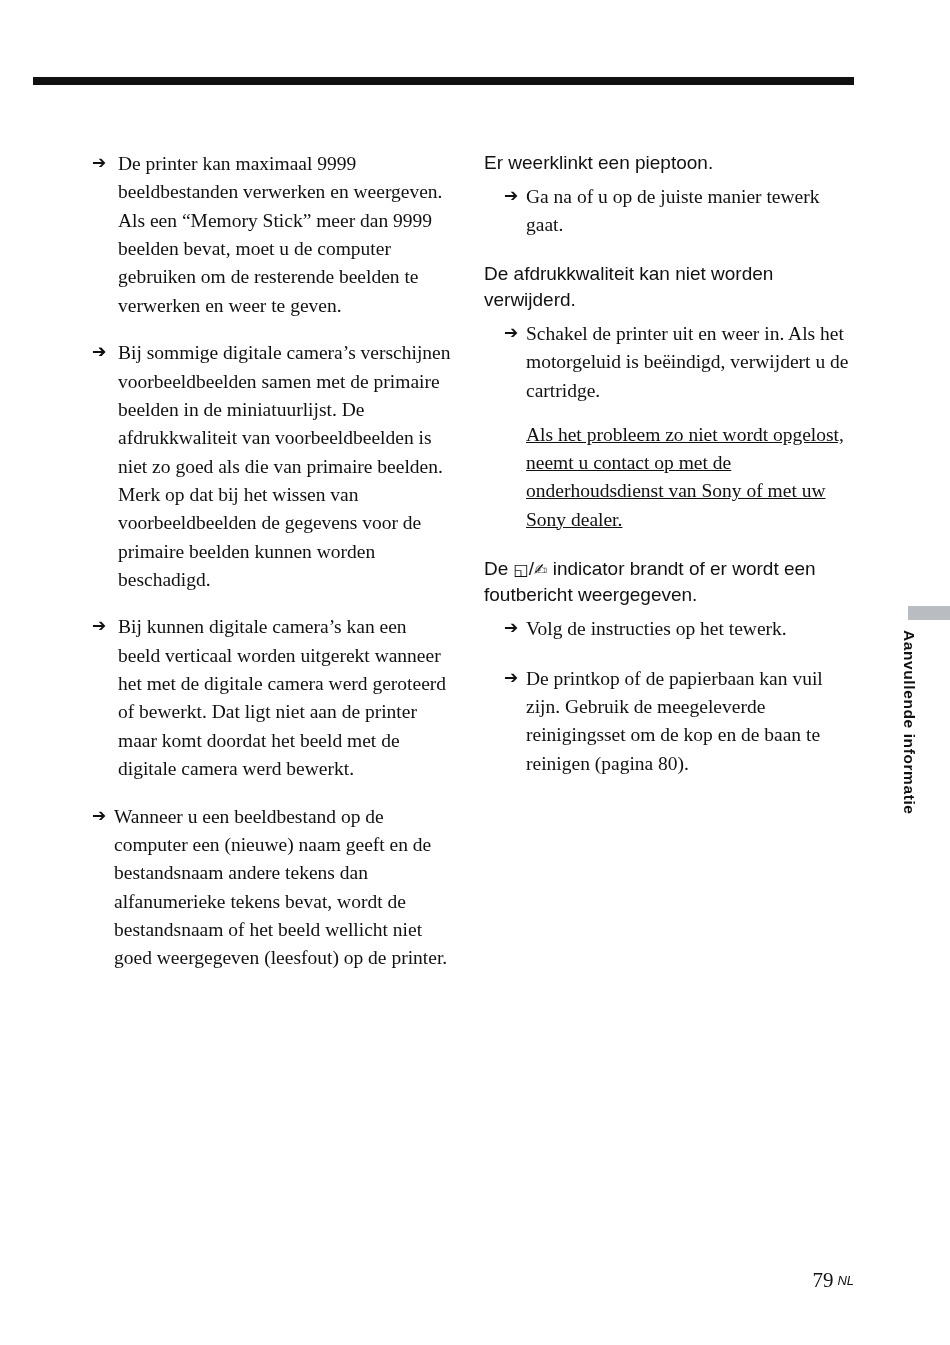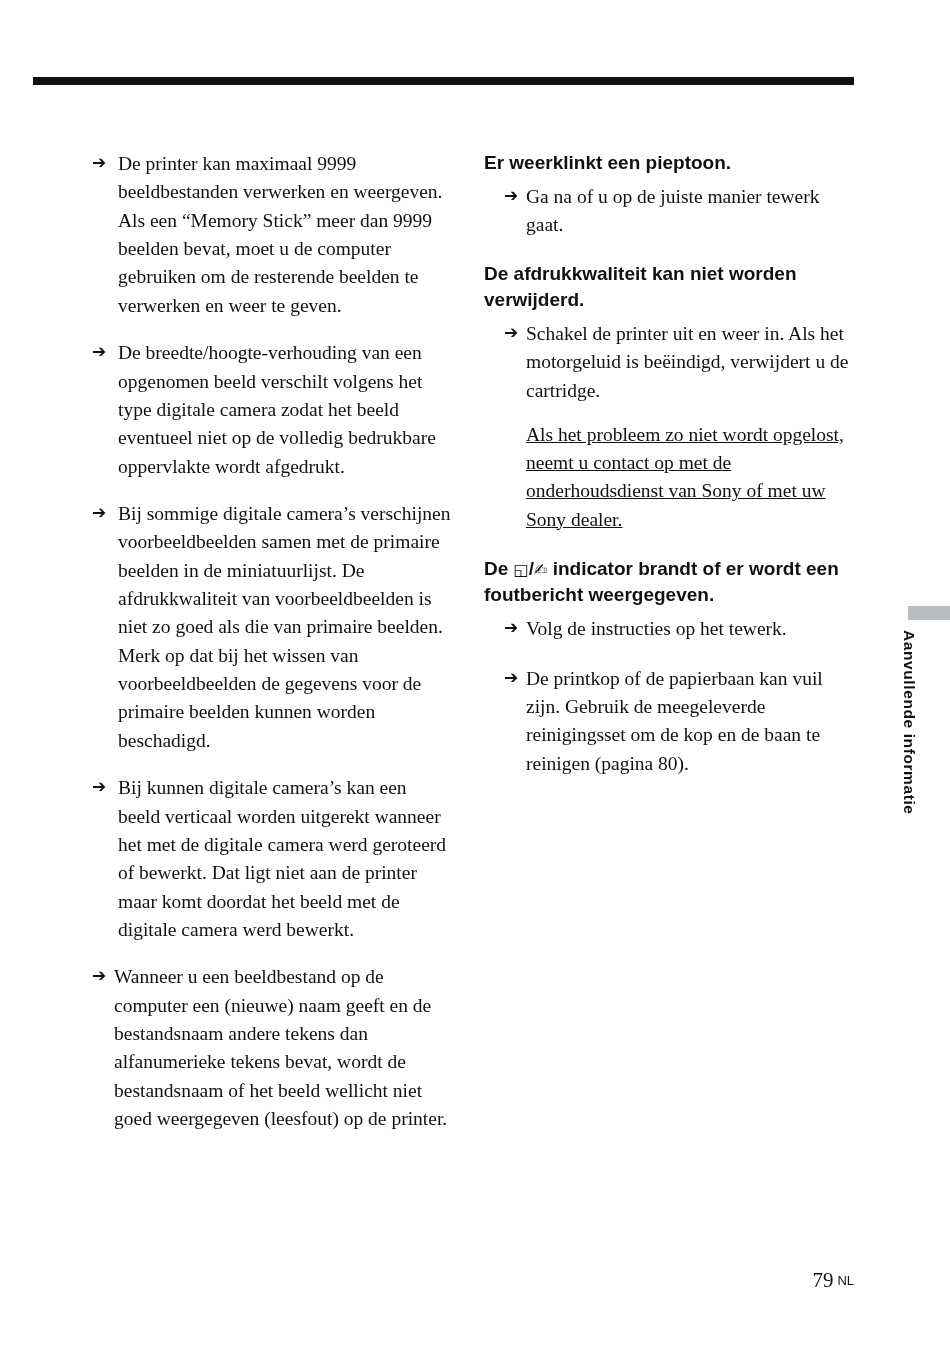--- a/index.html
+++ b/index.html
@@ -80,21 +80,21 @@
     top: 0px;
     font-size: 17px;
     line-height: 1.52;
   }
   .bullet.tight-arrow { padding-left: 22px; }
 
   
   h3.sub {
     font-family: "Liberation Sans", sans-serif;
     font-size: 19px;
-    font-weight: bold;
+    font-weight: normal;
     line-height: 1.36;
     margin: 0 0 7px 0;
     color: #111111;
     letter-spacing: 0px;
   }
 
   .answer {
     position: relative;
     padding-left: 42px;
     font-size: 19.5px;
@@ -128,20 +128,21 @@
     position: absolute;
     right: 96px;
     bottom: 52px;
     font-size: 21px;
     color: #111111;
     white-space: nowrap;
   }
   .footer .nl {
     font-family: "Liberation Sans", sans-serif;
     font-size: 13px;
+    font-style: italic;
     margin-left: 4px;
     vertical-align: 2px;
   }
 </style>
 </head>
 <body>
 
 <div class="top-rule"></div>
 
 <div class="side-tab"></div>
@@ -151,21 +152,20 @@
 
   <div class="col col-left">
 
     <div class="bullet">
       <span class="arrow glyph">➔</span>
       <span>De printer kan maximaal 9999 beeldbestanden verwerken en weergeven. Als een “Memory Stick” meer dan 9999 beelden bevat, moet u de computer gebruiken om de resterende beelden te verwerken en weer te geven.</span>
     </div>
 
     <div class="bullet">
       <span class="arrow glyph">➔</span>
-      <span>De breedte/hoogte-verhouding van een opgenomen beeld verschilt volgens het type digitale camera zodat het beeld eventueel niet op de volledig bedrukbare oppervlakte wordt afgedrukt.</span>
     </div>
 
     <div class="bullet">
       <span class="arrow glyph">➔</span>
       <span>Bij sommige digitale camera’s verschijnen voorbeeldbeelden samen met de primaire beelden in de miniatuurlijst.  De afdrukkwaliteit van voorbeeldbeelden is niet zo goed als die van primaire beelden.  Merk op dat bij het wissen van voorbeeldbeelden de gegevens voor de primaire beelden kunnen worden beschadigd.</span>
     </div>
 
     <div class="bullet">
       <span class="arrow glyph">➔</span>
       <span>Bij kunnen digitale camera’s kan een beeld verticaal worden uitgerekt wanneer het met de digitale camera werd geroteerd of bewerkt. Dat ligt niet aan de printer maar komt doordat het beeld met de digitale camera werd bewerkt.</span>

